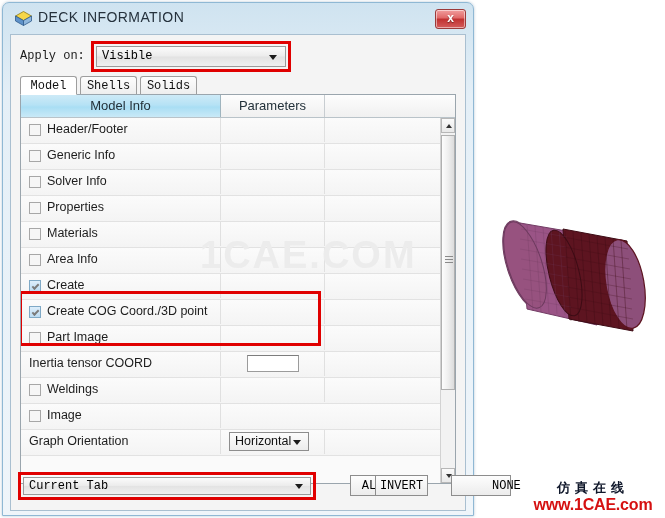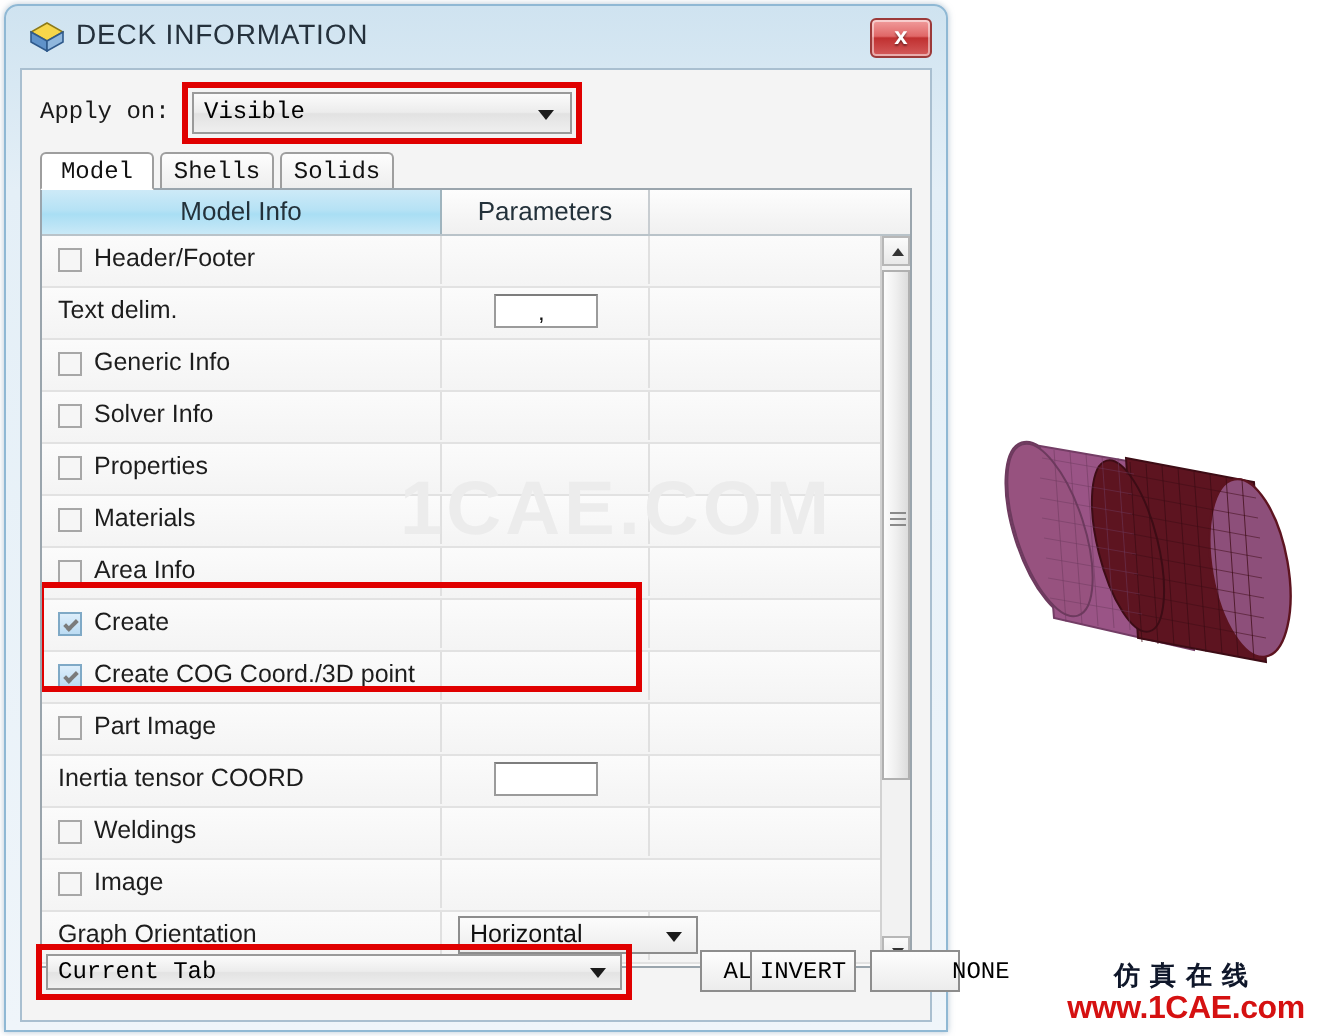--- a/index.html
+++ b/index.html
@@ -171,21 +171,21 @@
     font-size:12px;color:#111;font-family:"Liberation Sans",sans-serif;
   }
   .cellbtn{
     position:absolute;left:8px;top:2px;width:96px;height:19px;
     border:1px solid #8d8d8d;border-radius:2px;
     background:linear-gradient(to bottom,#fcfcfc,#e9e9e9);
     font-size:12.5px;color:#111;text-align:center;line-height:18px;
     box-sizing:border-box;cursor:pointer;
   }
   .cellcombo{
-    position:absolute;left:8px;top:2px;width:120px;height:19px;
+    position:absolute;left:8px;top:2px;width:80px;height:19px;
     border:1px solid #8d8d8d;
     background:linear-gradient(to bottom,#fcfcfc,#ececec);
     box-sizing:border-box;cursor:pointer;text-align:right;
   }
   .cellcombo .v{position:absolute;left:5px;top:1px;font-size:12.5px;color:#111;}
   .cellcombo .caret{position:absolute;right:7px;top:7px;}
 
   
   #vscroll{
     position:absolute;right:0;top:23px;width:15px;bottom:0;
@@ -308,31 +308,20 @@
           <div class="row">
             <div class="c1">
               <div class="cb"></div>
               <div class="rlabel indent">Header/Footer</div>
             </div>
             <div class="c2"></div>
             <div class="c3"></div>
           </div>
           <div class="row">
             <div class="c1">
-              <div class="rlabel plain">Text delim.</div>
-            </div>
-            <div class="c2">
-              <div class="cellinput" style="left: 26px;">
-                <div class="v">,</div>
-              </div>
-            </div>
-            <div class="c3"></div>
-          </div>
-          <div class="row">
-            <div class="c1">
               <div class="cb"></div>
               <div class="rlabel indent">Generic Info</div>
             </div>
             <div class="c2"></div>
             <div class="c3"></div>
           </div>
           <div class="row">
             <div class="c1">
               <div class="cb"></div>
               <div class="rlabel indent">Solver Info</div>
@@ -451,21 +440,21 @@
       <div id="bottom-combo">
         <div class="v">Current Tab</div>
         <div class="caret"></div>
       </div>
       <div class="actbtn" style="left:303px;width:45px;margin-left:27px;">
         <span>ALL</span>
       </div>
       <div class="actbtn" style="left:355px;width:53px;">
         <span>INVERT</span>
       </div>
-      <div class="actbtn" style="left:415px;width:45px;padding-left:40px;">
+      <div class="actbtn" style="left:431px;width:60px;padding-left:40px;">
         <span>NONE</span>
       </div>
     </div>
 
   </div>
 </div>
 
 <svg id="model-area" viewBox="0 0 175 190">
   <g>
     <ellipse cx="40" cy="90" rx="18" ry="46" fill="#8d4f7a" stroke="#6d3a5e" stroke-width="1" transform="rotate(-18 40 90)"></ellipse>

